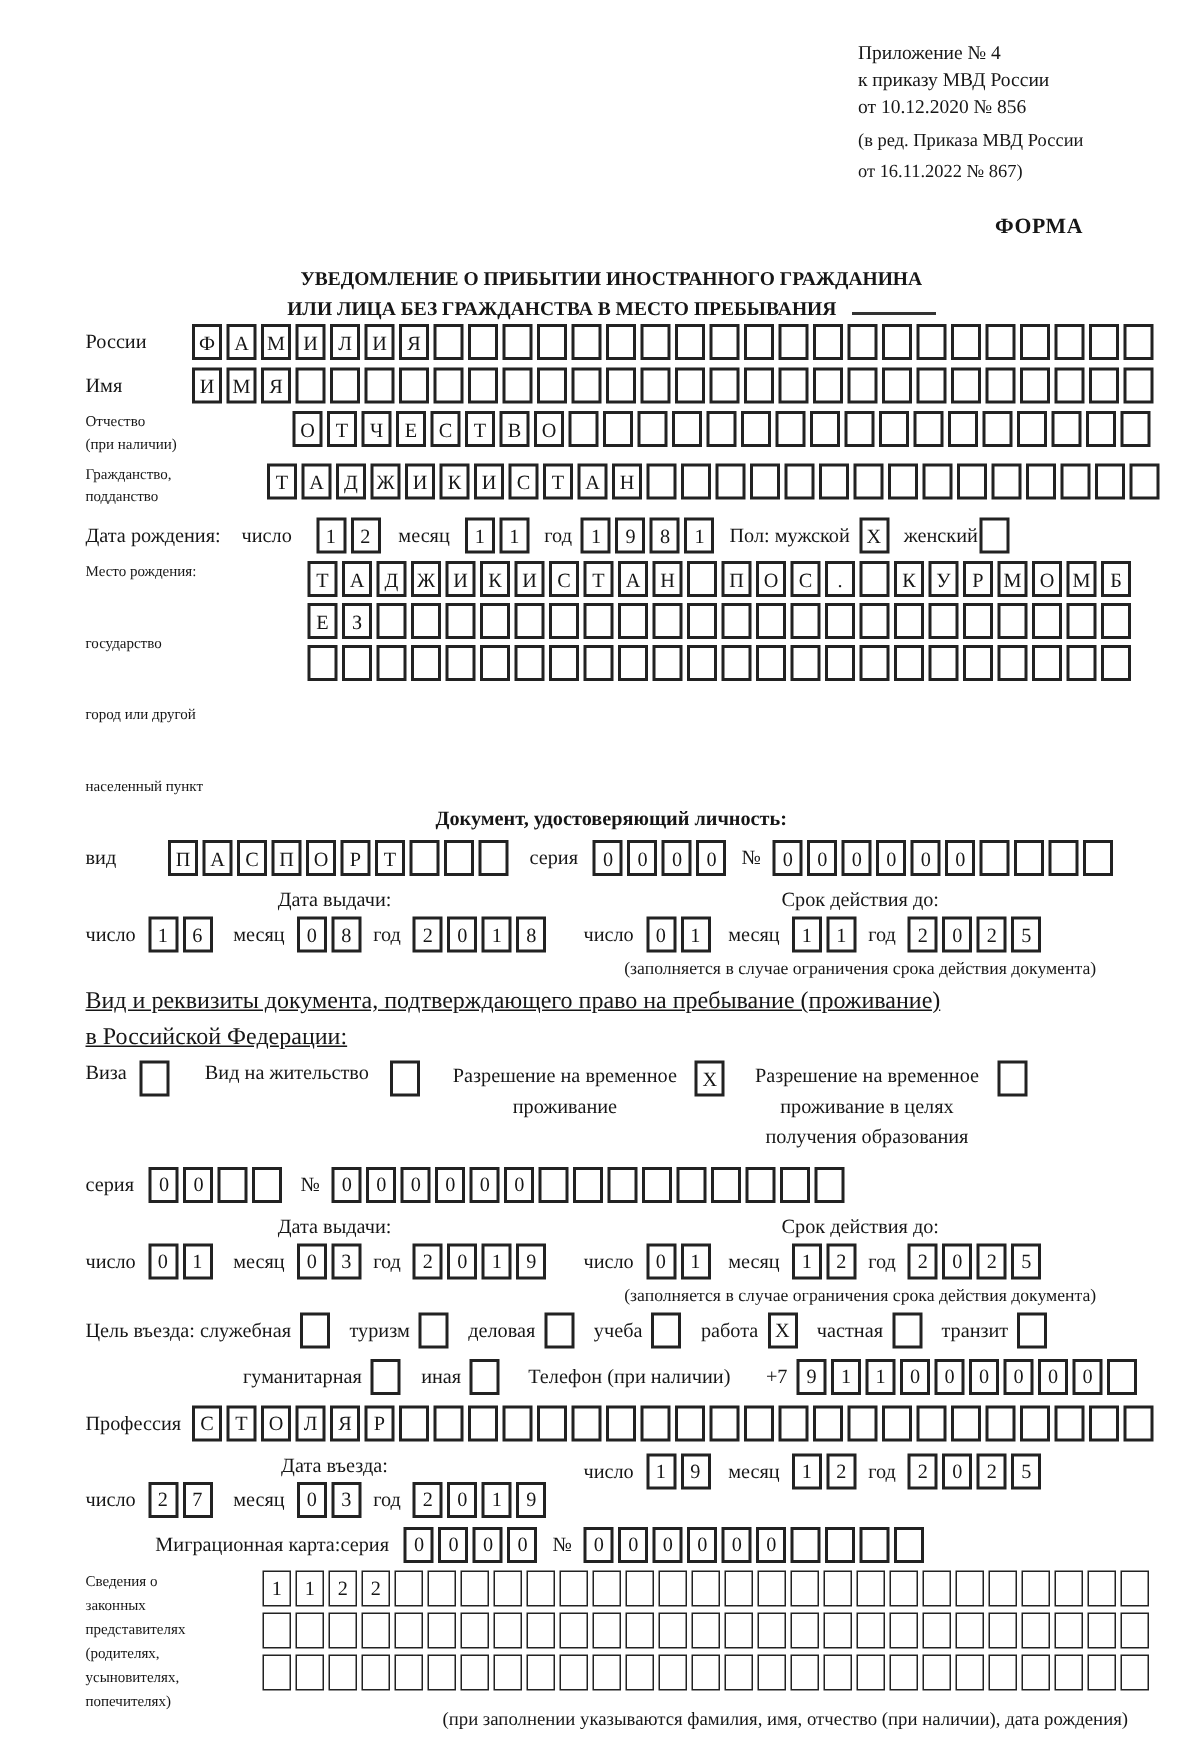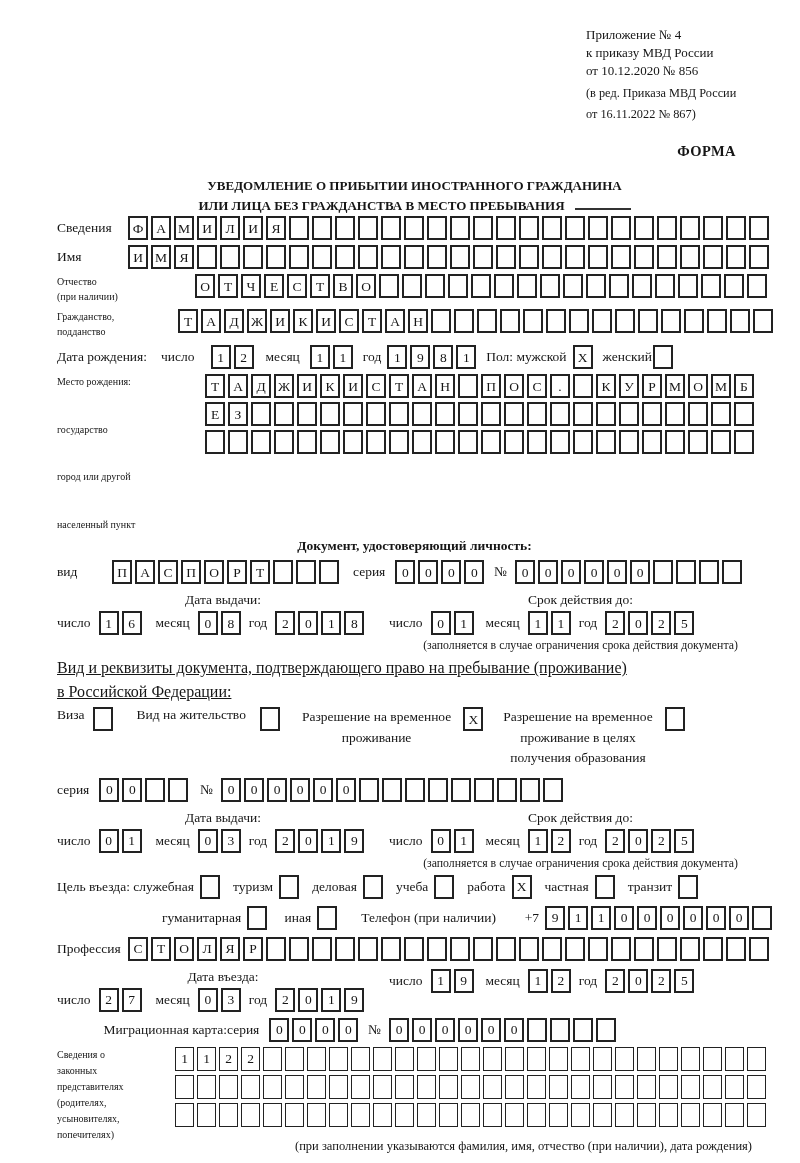--- a/index.html
+++ b/index.html
@@ -1,18 +1,18 @@
 <!DOCTYPE html>
 <html><head>
 <meta charset="utf-8">
 <style>
   * { margin:0; padding:0; box-sizing:border-box; }
   html,body { background:#fff; }
   body { font-family:"Liberation Serif","DejaVu Serif",serif; color:#161616; }
-  .page { width:800px; height:1163px; padding:26px 28px 0 57px; overflow:hidden; background:#fff; }
+  .page { width:800px; height:1163px; padding:26px 42px 0 57px; overflow:hidden; background:#fff; }
 
   
   .hdr-block { margin-left:auto; width:186px; font-size:13px; line-height:1.4; }
   .hdr-block .rev { font-size:12.3px; margin-top:4px; }
   .form-label { text-align:right; padding-right:36px; font-weight:bold; font-size:14.5px; margin-top:20px; letter-spacing:.4px; }
 
   .title { text-align:center; font-weight:bold; font-size:13px; line-height:1.55; margin-top:16px; }
   .title-underline { display:inline-block; width:56px; border-bottom:2px solid #333; height:14px; margin-left:10px; }
 
   .sec-heading { font-weight:bold; font-size:15px; margin-top:22px; margin-bottom:16px; letter-spacing:.2px; white-space:nowrap; }
@@ -71,21 +71,21 @@
 
   <div class="form-label">ФОРМА</div>
 
   <div class="title">
     <div>УВЕДОМЛЕНИЕ О ПРИБЫТИИ ИНОСТРАННОГО ГРАЖДАНИНА</div>
     <div><span>ИЛИ ЛИЦА БЕЗ ГРАЖДАНСТВА В МЕСТО ПРЕБЫВАНИЯ</span><span class="title-underline"></span></div>
   </div>
 
 
   <div class="frow">
-    <span class="flabel lw71">Сведения</span>
+    <span class="flabel lw71">России</span>
     <span class="cells">
         <span class="cell">Ф</span>
         <span class="cell">А</span>
         <span class="cell">М</span>
         <span class="cell">И</span>
         <span class="cell">Л</span>
         <span class="cell">И</span>
         <span class="cell">Я</span>
         <span class="cell"></span>
         <span class="cell"></span>

